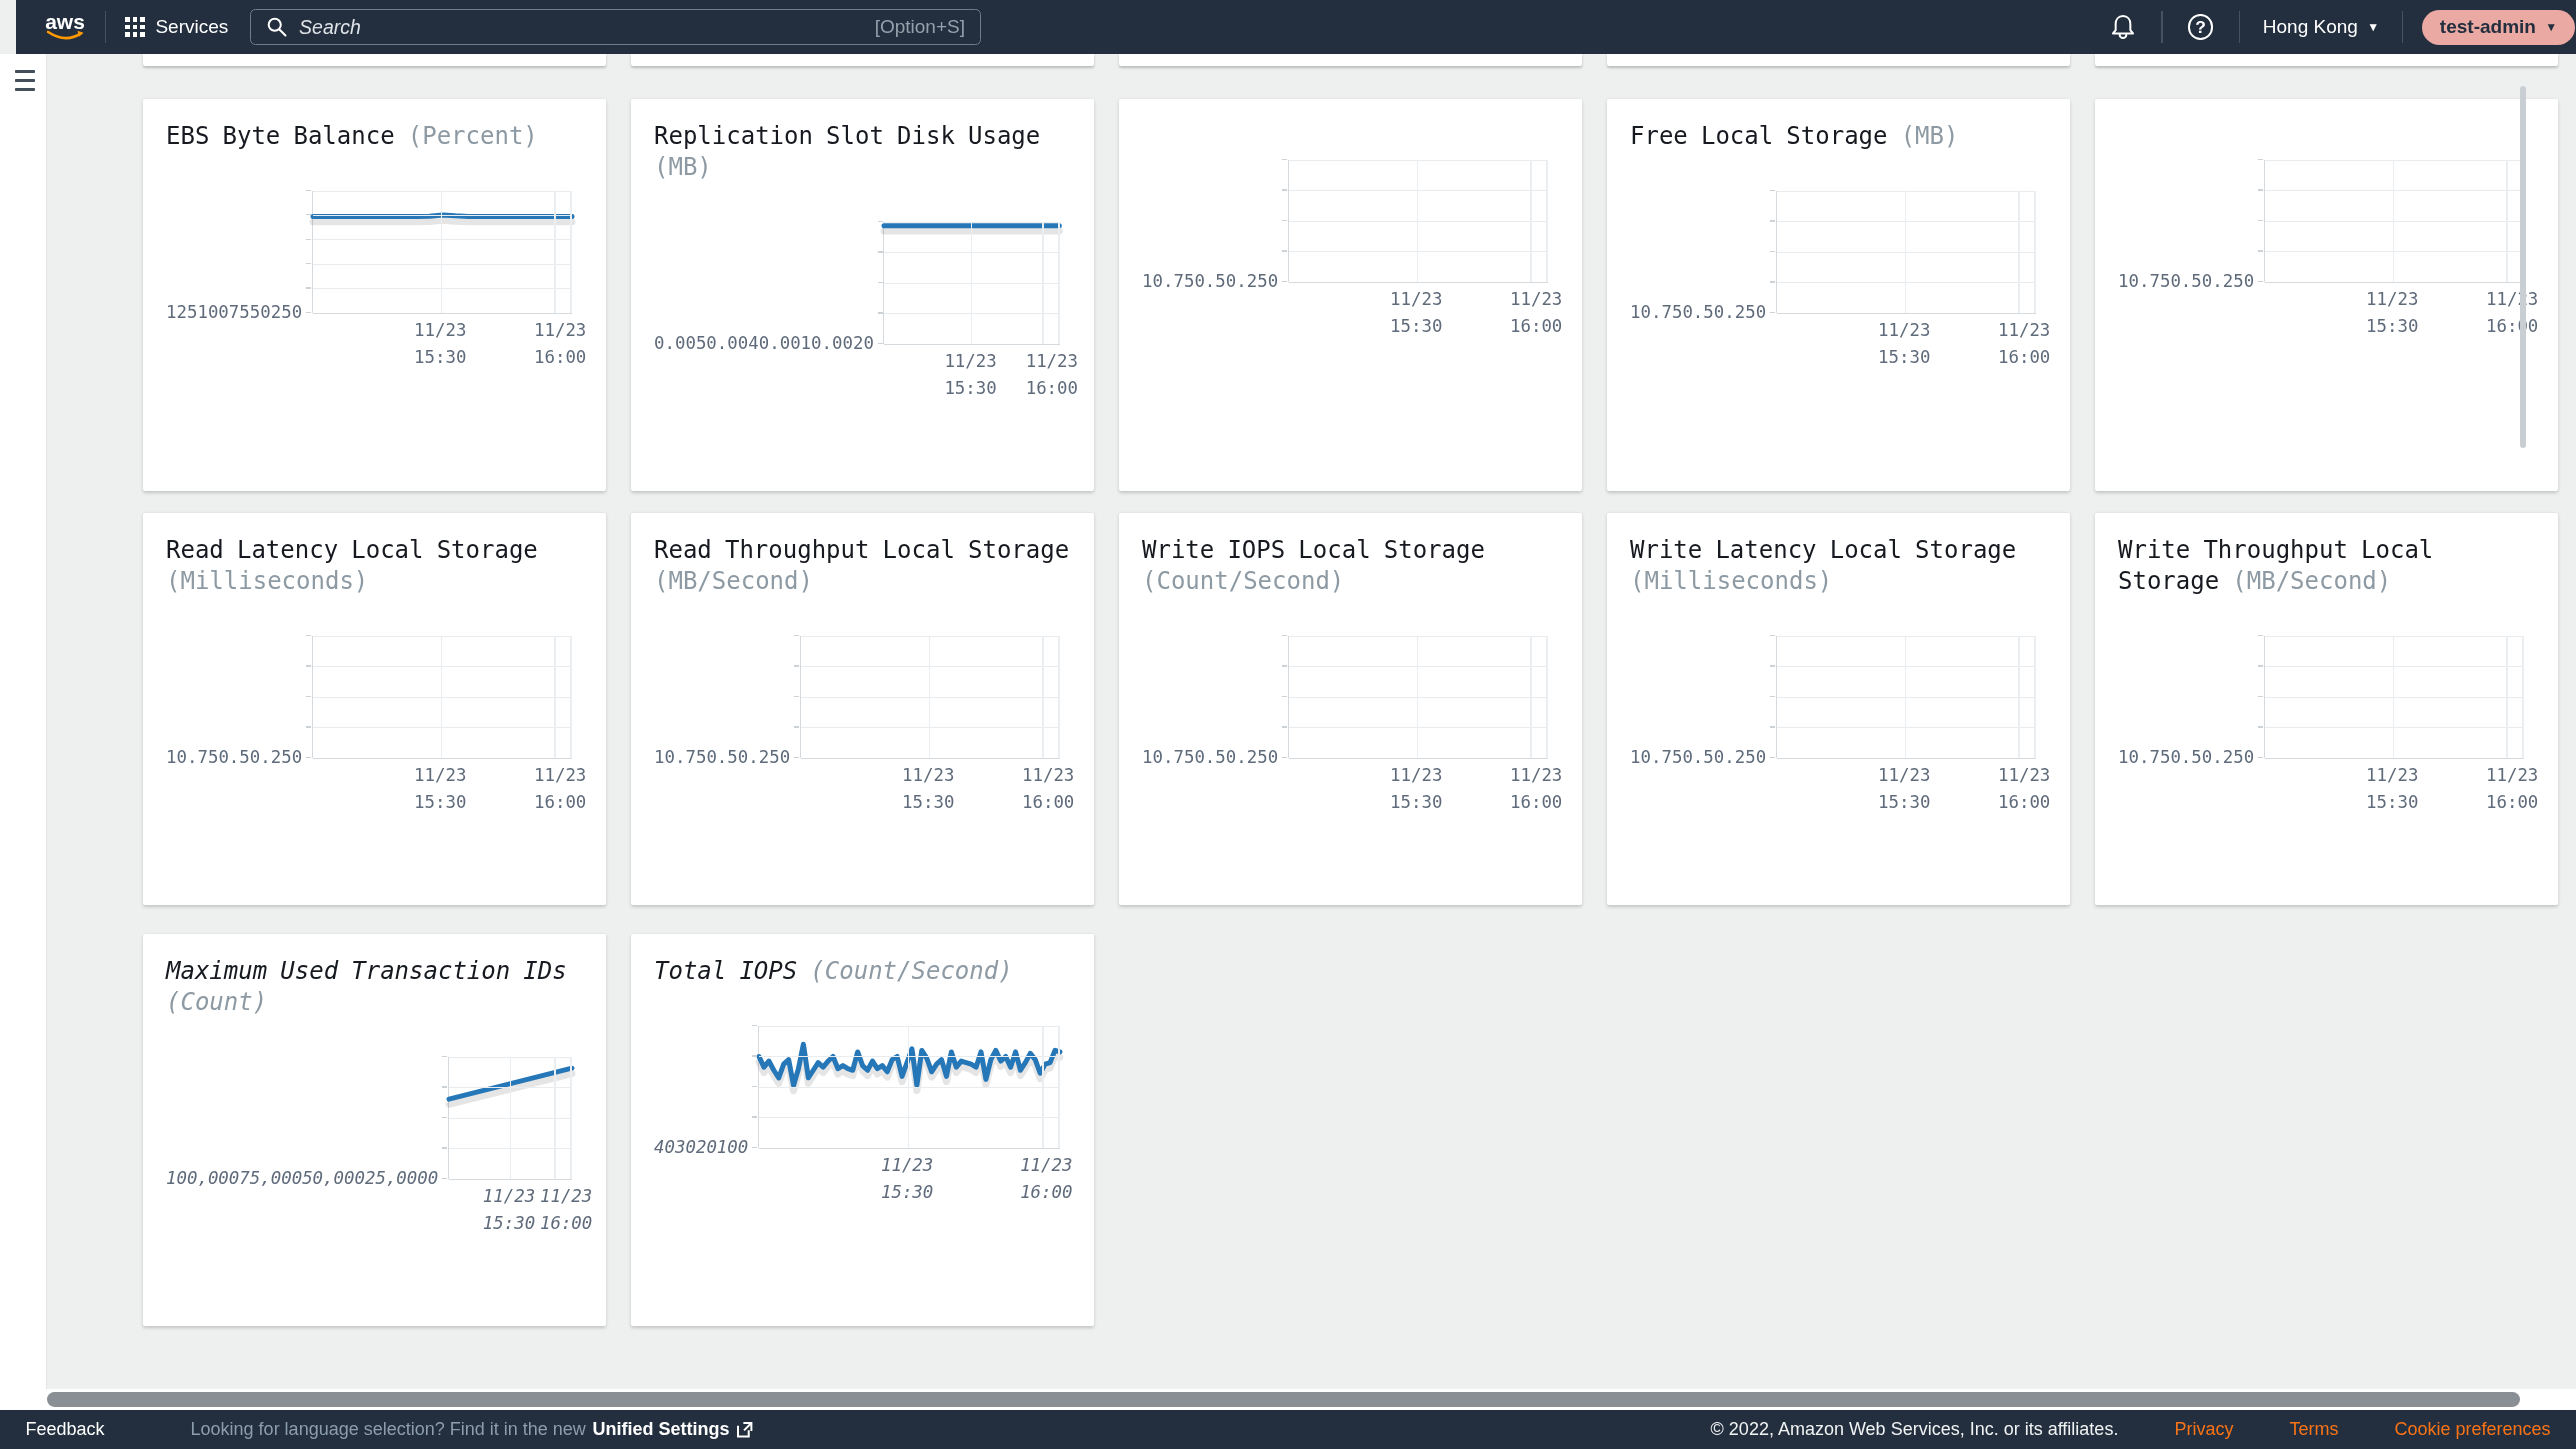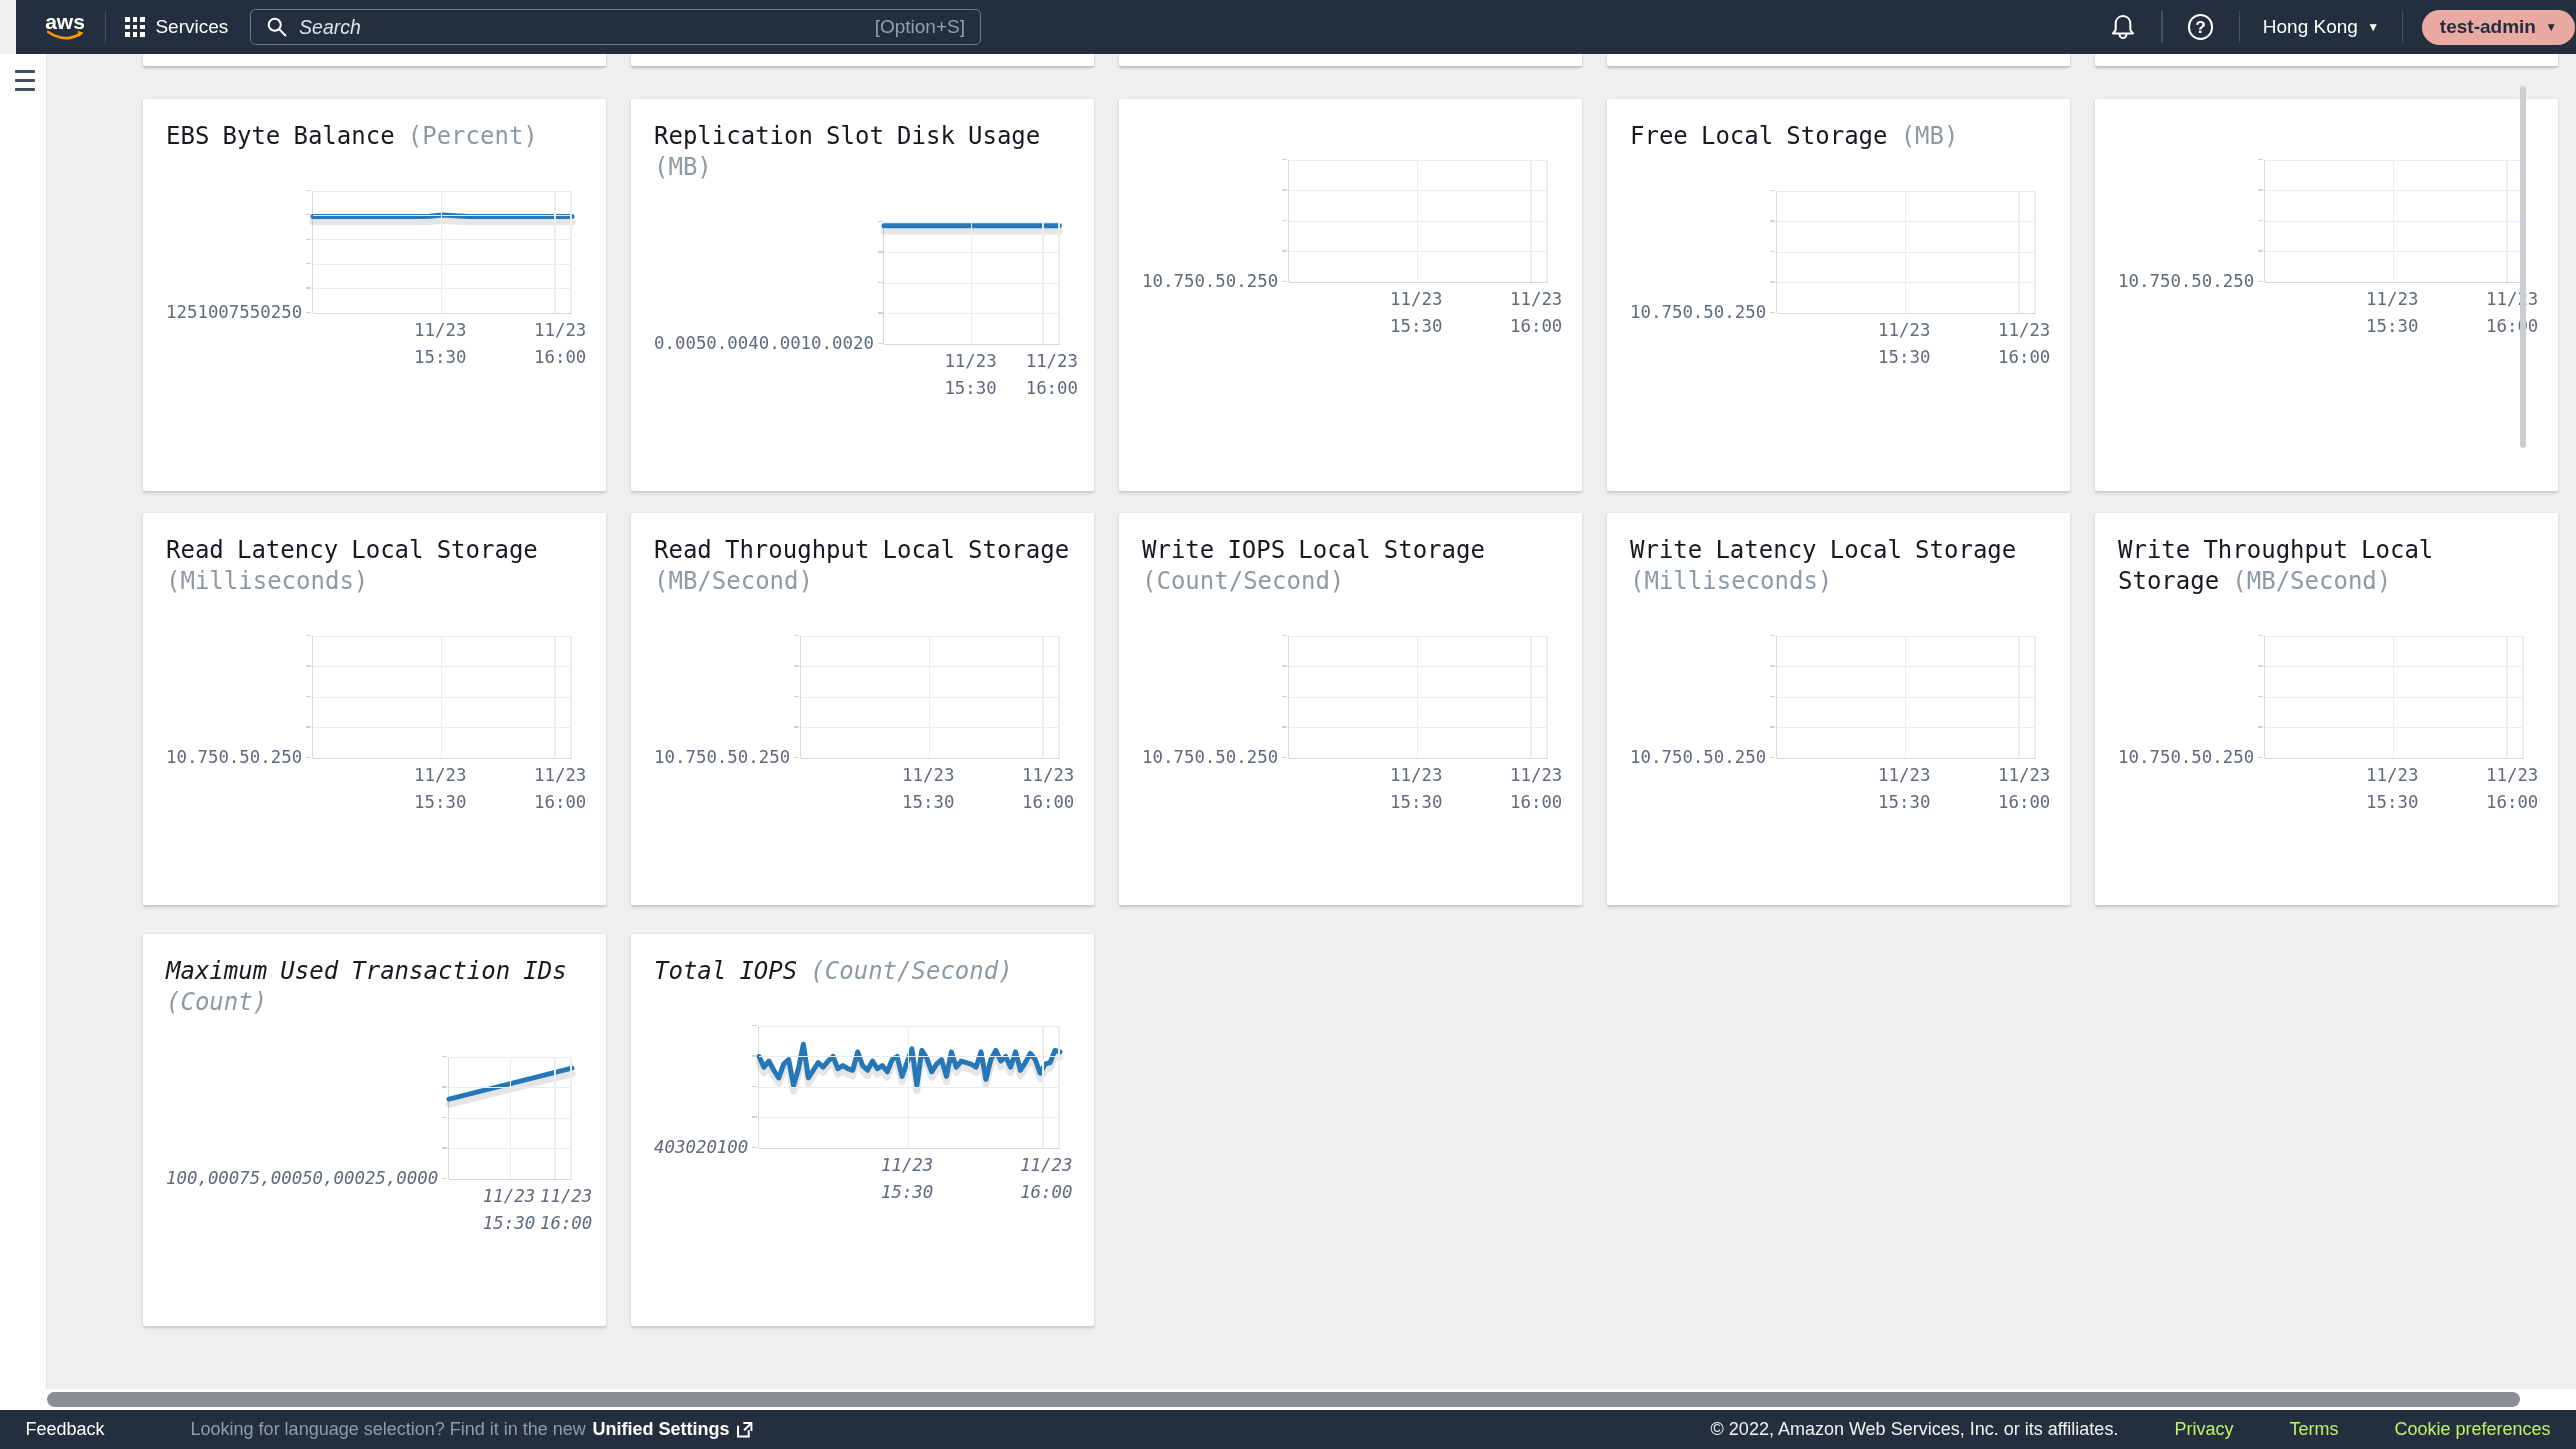--- a/index.html
+++ b/index.html
@@ -88,21 +88,21 @@
   .hscroll-thumb { position:absolute; left:47px; right:56px; top:3.4px; height:14.8px;
                    background:#8a8f96; border-radius:7.4px; }
   .footer { position:absolute; top:1410px; left:0; width:2576px; height:39px; background:#232f3e;
             display:flex; align-items:center; padding:0 25.5px; font-size:18px; z-index:30; }
   .footer .feedback { color:#fff; cursor:pointer; }
   .footer .lang-hint { color:#8d9dab; margin-left:86px; }
   .footer .unified { color:#fff; font-weight:bold; margin-left:6.7px; display:flex;
                      align-items:center; gap:6.7px; cursor:pointer; }
   .footer .right { margin-left:auto; display:flex; align-items:center; gap:56px; }
   .footer .copyright { color:#f1f3f3; }
-  .footer .flink { color:#bef264; cursor:pointer; }
+  .footer .flink { color:#f97316; cursor:pointer; }
 </style>
 </head>
 <body>
 
 <div class="topbar">
   <div class="aws-logo">
     <span class="aws-word">aws</span>
     <svg width="39" height="10.7" viewBox="0 0 58 16">
       <path d="M3,3 Q29,20 52,5" fill="none" stroke="#ff9900" stroke-width="4" stroke-linecap="round"></path>
       <path d="M47,1 L56,4 L49,10 Z" fill="#ff9900"></path>

